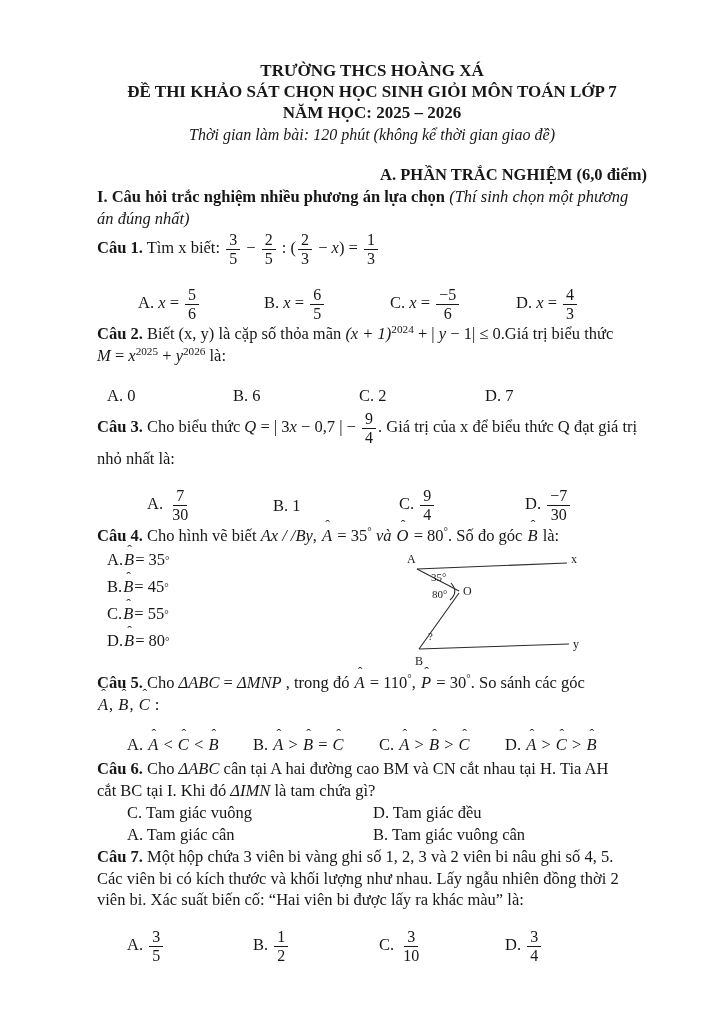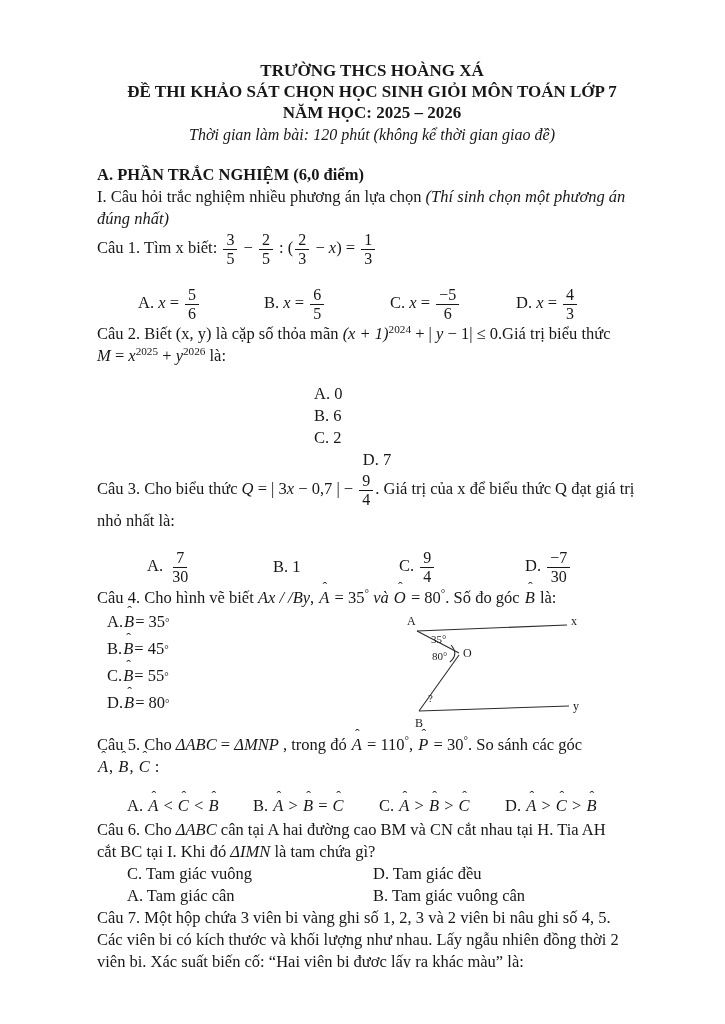--- a/index.html
+++ b/index.html
@@ -13,44 +13,44 @@
     font-size:16.5px;
     color:#171717;
     line-height:1.33;
     overflow:hidden;
   }
   
   .hdr{text-align:center;margin-bottom:18px;}
   .hdr-line{font-weight:bold;font-size:17px;line-height:21px;}
   .hdr-line.duration{font-weight:normal;font-style:italic;font-size:16px;line-height:23px;}
   
-  .sec-heading{font-weight:bold;}
+  .sec-heading{font-weight:bold;text-align:right;}
   .para{margin:0;}
-  .b{font-weight:normal;}
+  .b{font-weight:bold;}
   .i{font-style:italic;}
   sup{font-size:0.68em;line-height:0;}
   
   .frac{
     display:inline-flex;flex-direction:column;align-items:center;
     vertical-align:middle;line-height:1.12;font-size:0.97em;
     padding:0 1px;margin:1px 1px;
   }
   .frac .num{padding:0 3px;border-bottom:1px solid #171717;}
   .frac .den{padding:0 3px;}
   
   .hat{position:relative;display:inline-block;font-style:italic;margin:0 1px;}
   .hat .hat-m{
     position:absolute;top:-0.40em;left:55%;transform:translateX(-50%);
     font-style:normal;font-size:0.85em;line-height:1;
   }
   
   .opts{display:flex;align-items:center;min-height:26px;margin-top:16px;}
   .opt{width:126px;}
   .opt:last-child{width:auto;}
-  .pl10{padding-left:10px;flex-direction:column;}
+  .pl10{padding-left:10px;}
   .pl30{padding-left:30px;}
   .pl40{padding-left:41px;}
   .pl50{padding-left:50px;}
   
   .q4-wrap{display:flex;align-items:flex-start;padding-left:10px;}
   .q4-opts{width:293px;}
   .q4line{height:27px;display:flex;align-items:center;}
   .q4-fig{flex:0 0 auto;margin-top:3px;}
   .q4-fig line,.q4-fig path{stroke:#2b2b2b;stroke-width:1.1;fill:none;}
   .q4-fig text{font-family:"Liberation Serif","DejaVu Serif",serif;font-size:12px;fill:#1b1b1b;}

